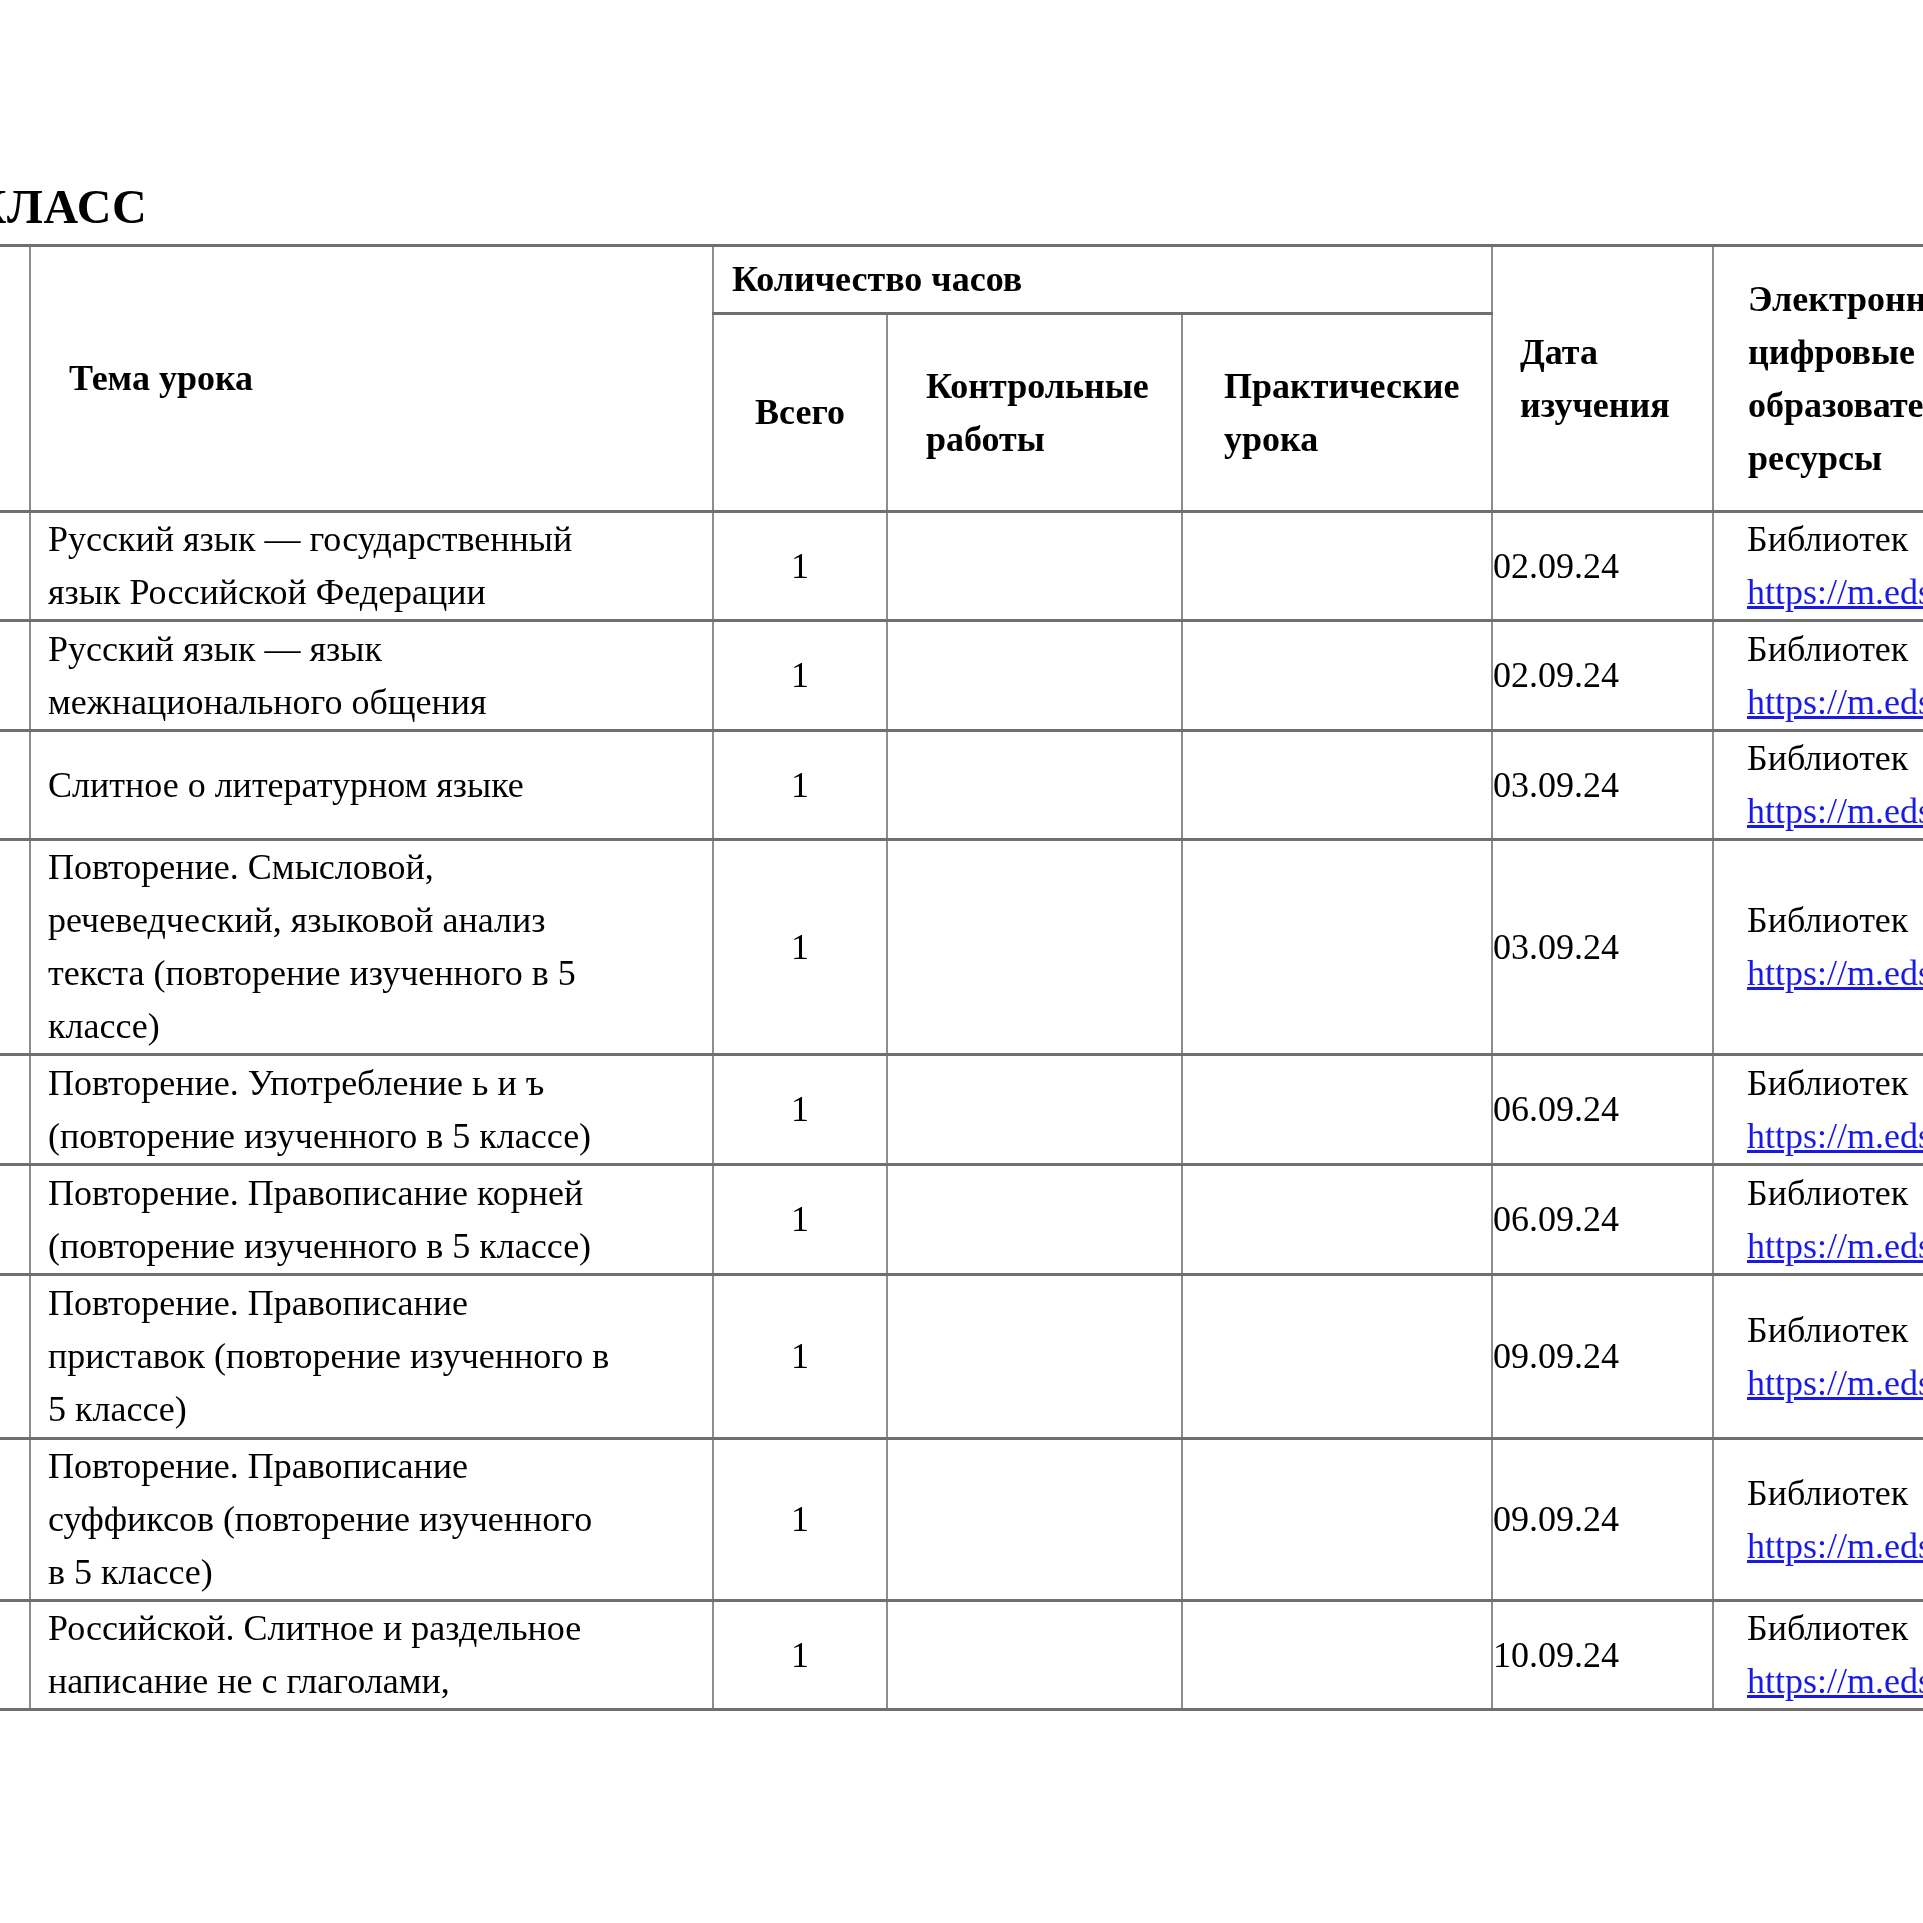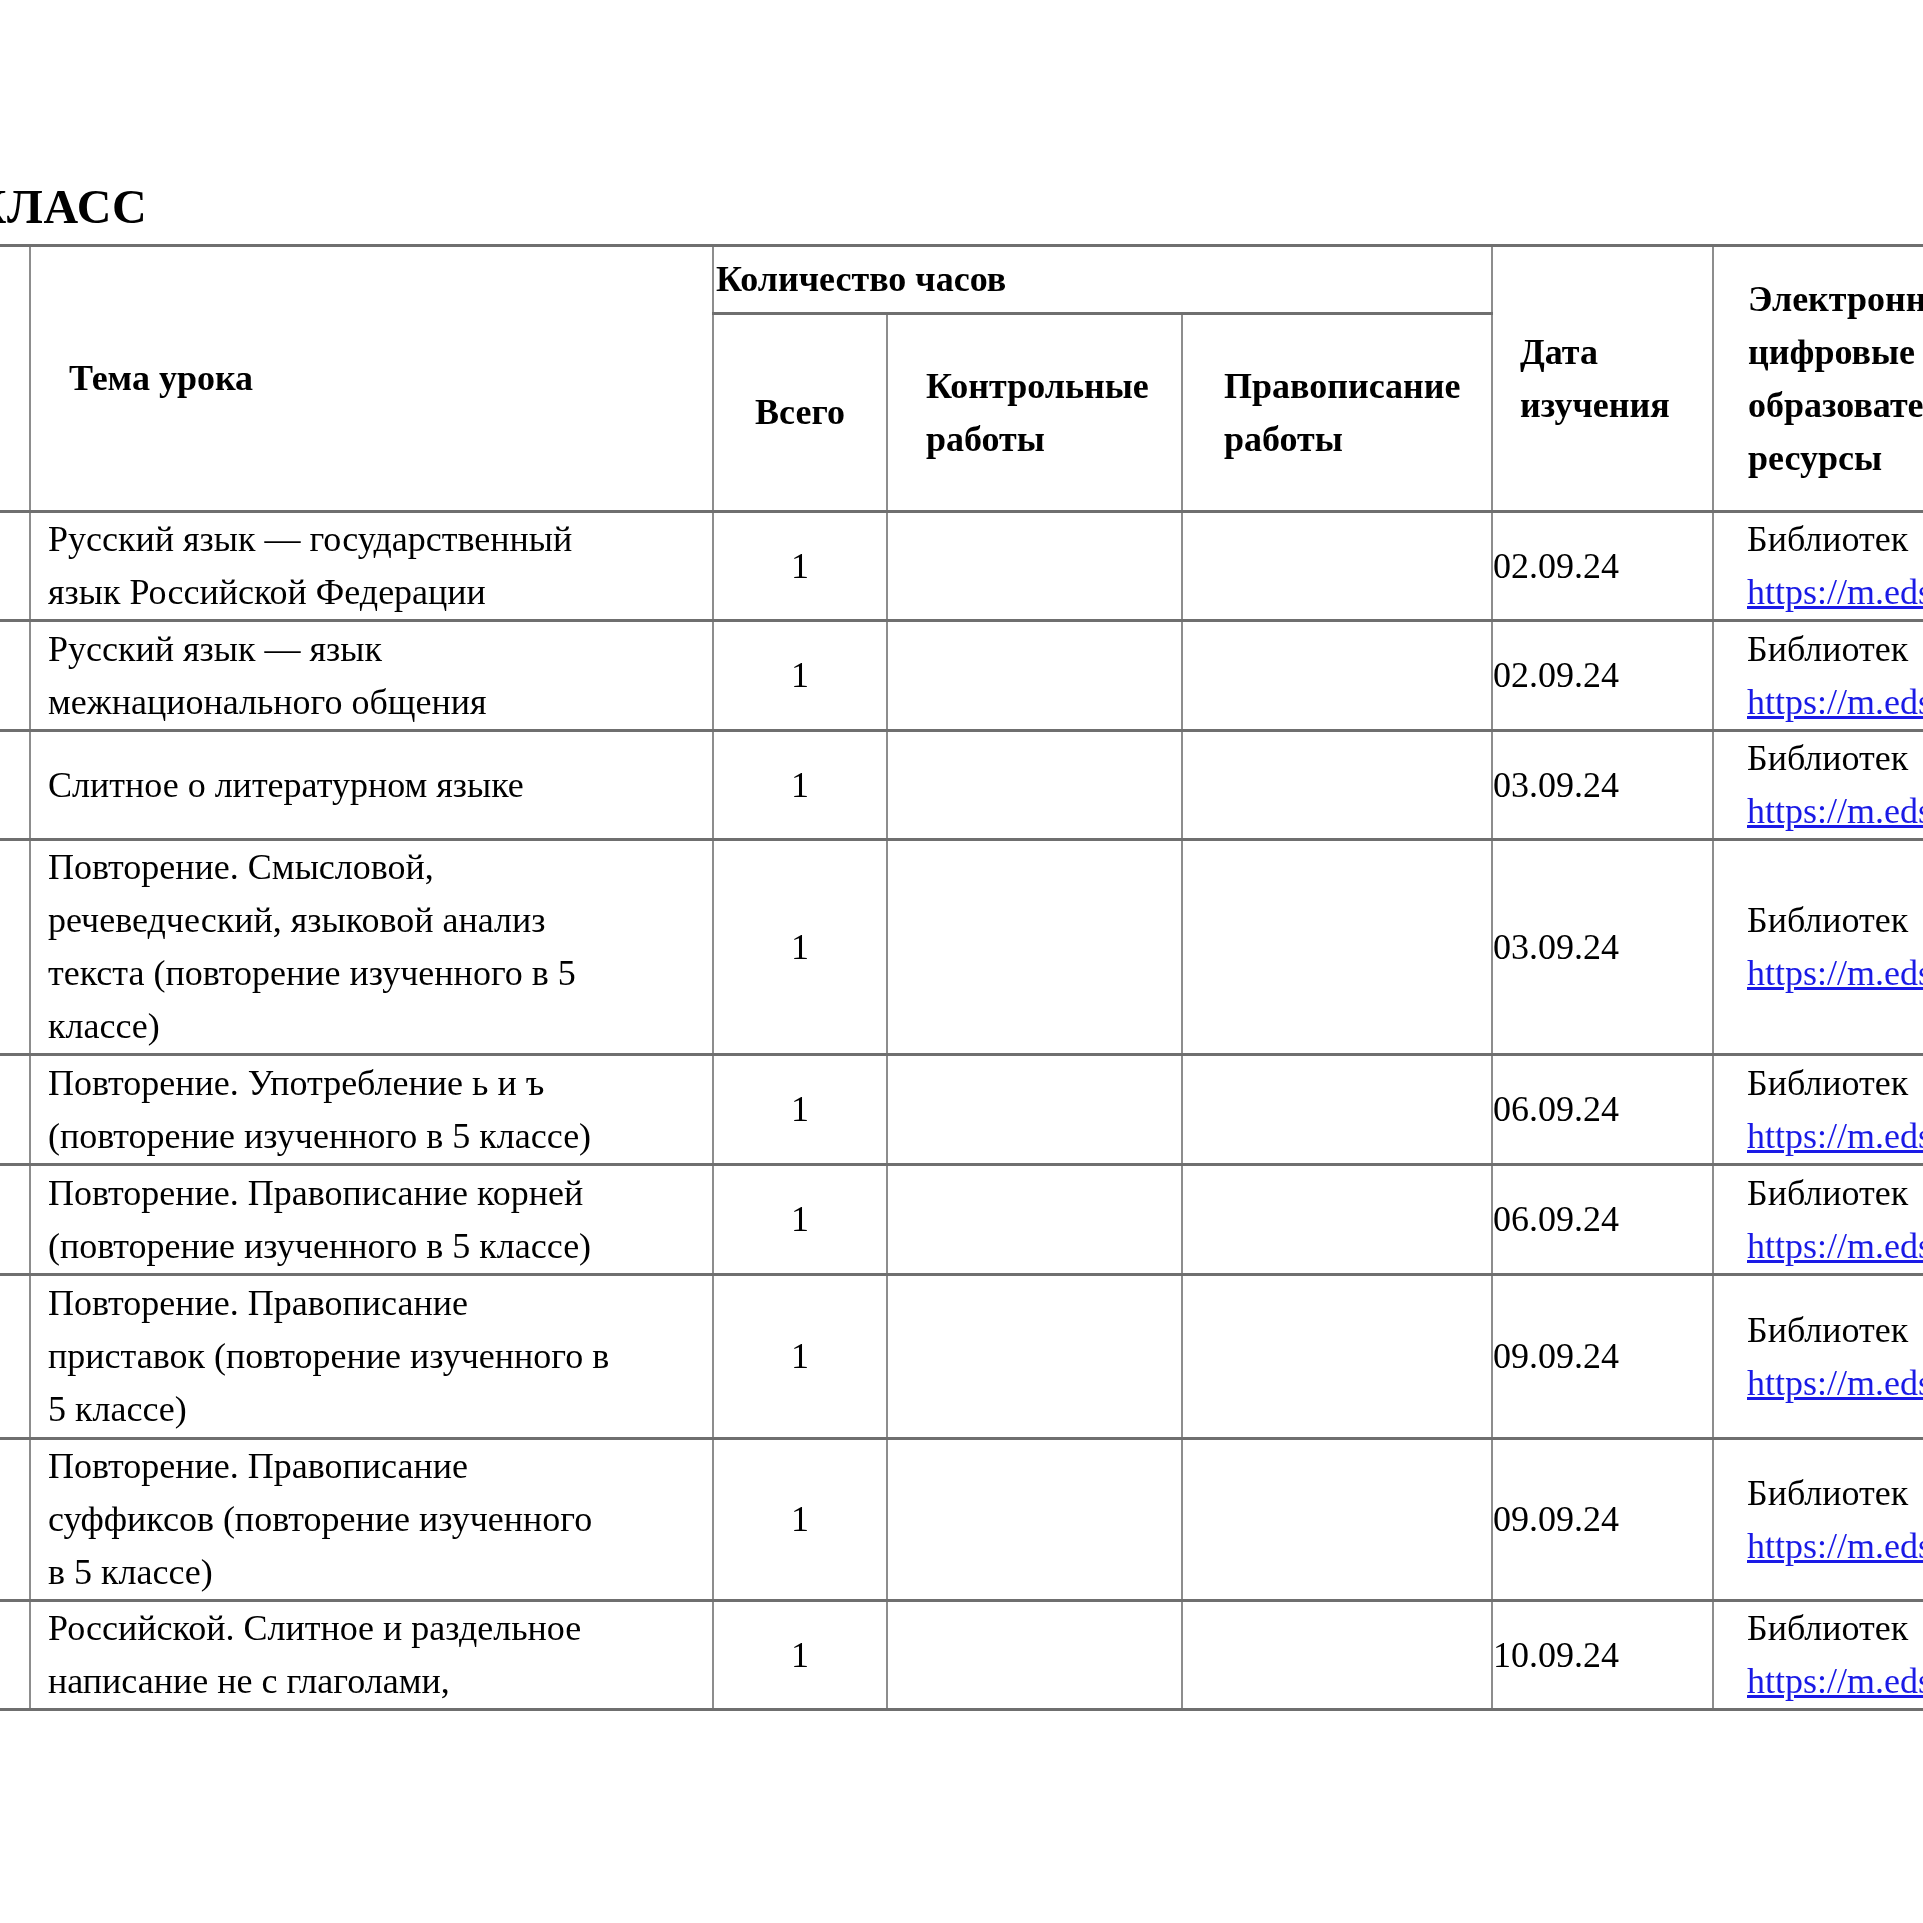--- a/index.html
+++ b/index.html
@@ -43,21 +43,21 @@
     font-weight: normal;
     padding: 0;
     text-align: left;
     background: #ffffff;
   }
   th { font-weight: bold; }
 
   .pre-line { white-space: pre-line; }
 
   th.h-topic  { padding-left: 38px; padding-right: 15px; }
-  th.h-hours  { padding-left: 2px; }
+  th.h-hours  { padding-left: 18px; }
   th.h-total  { text-align: center; }
   th.h-ctrl   { padding-left: 38px; padding-right: 12px; }
   th.h-prac   { padding-left: 41px; padding-right: 12px; }
   th.h-date   { padding-left: 27px; padding-right: 12px; }
   th.h-res    { padding-left: 34px; padding-right: 7.5px; }
 
   td.c-topic  { padding-left: 17px; padding-right: 21px; }
   td.c-total  { text-align: center; }
   td.c-date   { }
   td.c-res    { padding-left: 33px; }
@@ -94,21 +94,21 @@
     <th colspan="3" class="h-hours">Количество часов</th>
     <th rowspan="2" class="h-date">Дата изучения</th>
     <th rowspan="2" class="h-res pre-line">Электронн
 цифровые
 образовате
 ресурсы</th>
   </tr>
   <tr style="height:198px">
     <th class="h-total">Всего</th>
     <th class="h-ctrl">Контрольные работы</th>
-    <th class="h-prac">Правописание работы</th>
+    <th class="h-prac">Практические урока</th>
   </tr>
 
   <tr style="height:108px">
     <td></td>
     <td class="c-topic pre-line">Русский язык — государственный
 язык Российской Федерации</td>
     <td class="c-total">1</td>
     <td></td>
     <td></td>
     <td class="c-date">02.09.24</td>

